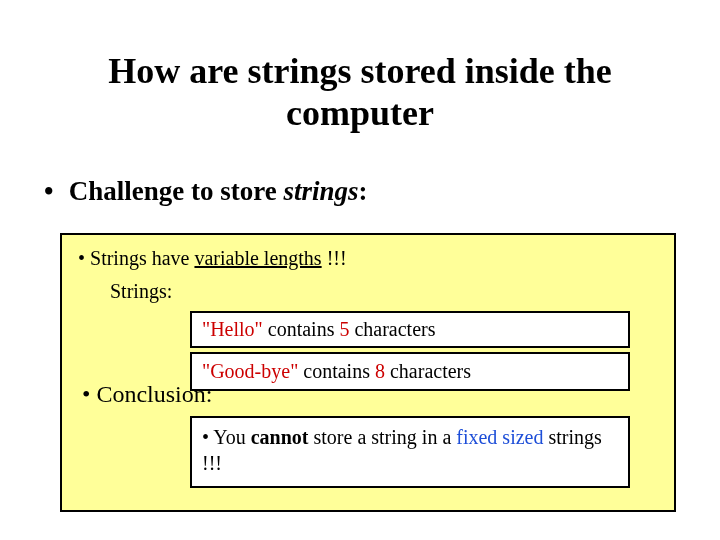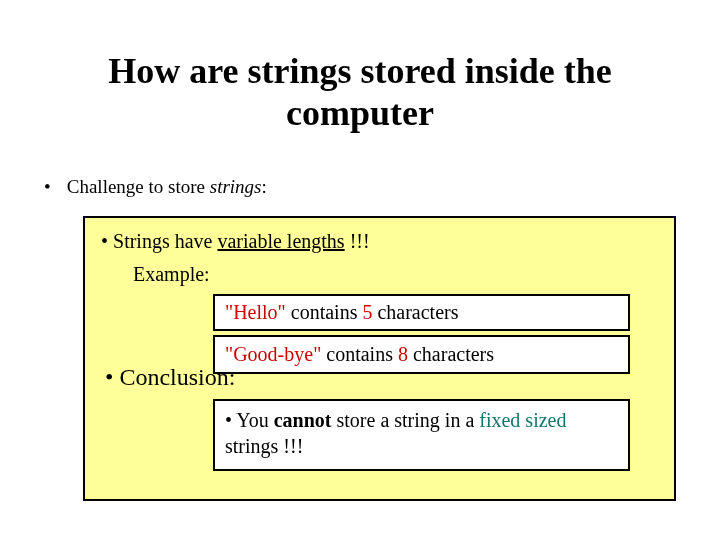--- a/index.html
+++ b/index.html
@@ -16,35 +16,36 @@
     height: 100%;
     padding: 50px 36px 30px 36px;
   }
   .title {
     font-size: 36px;
     font-weight: bold;
     text-align: center;
     margin-bottom: 42px;
   }
   .outer-bullet {
-    font-size: 19px;
+    font-size: 27px;
     padding-left: 8px;
-    margin-bottom: 18px;
+    margin-bottom: 26px;
+    font-weight: bold;
   }
   .outer-bullet .dot {
     display: inline-block;
     width: 18px;
   }
   .italic { font-style: italic; }
   .yellow-box {
     background: #ffff99;
     border: 2px solid #000;
-    margin-left: 47px;
+    margin-left: 24px;
     margin-right: 8px;
-    padding: 12px 16px 28px 16px;
+    padding: 12px 16px 22px 16px;
     font-size: 20px;
   }
   .yb-line {
     margin-bottom: 10px;
   }
   .yb-example-label {
     padding-left: 32px;
     margin-bottom: 8px;
   }
   .white-box {
@@ -72,41 +73,41 @@
   }
   .concl-box {
     background: #ffffff;
     border: 2px solid #000;
     margin-left: 112px;
     margin-right: 28px;
     padding: 6px 10px 10px 10px;
     font-size: 20px;
     line-height: 1.3;
   }
-  .red-text { color: #0f766e; }
+  .red-text { color: #1d4ed8; }
 </style>
 </head>
 <body>
 
 <div class="slide">
 
   <h1 class="title">How are strings stored inside the computer</h1>
 
   <div class="outer-bullet">
     <span class="dot">•</span>
     <span>Challenge</span><span> to store </span><span class="italic">strings</span><span>:</span>
   </div>
 
   <div class="yellow-box">
 
     <div class="yb-line">
       <span>•</span><span> Strings have </span><u>variable lengths</u><span> !!!</span>
     </div>
 
-    <div class="yb-example-label">Example:</div>
+    <div class="yb-example-label">Strings:</div>
 
     <div class="white-box">
       <span class="red">"Hello"</span><span> contains </span><span class="red">5</span><span> characters</span>
     </div>
 
     <div class="white-box wb2">
       <span class="red">"Good-bye"</span><span> contains </span><span class="red">8</span><span> characters</span>
     </div>
 
     <div class="conclusion-line">

